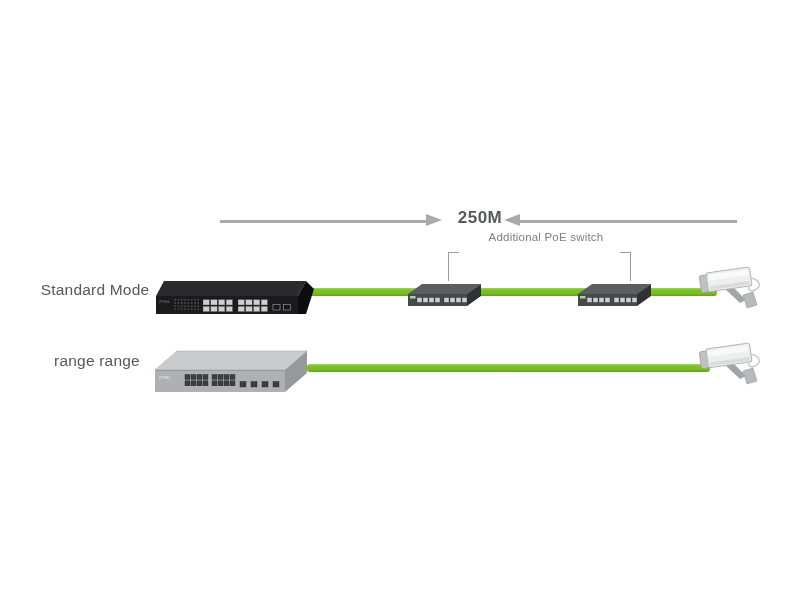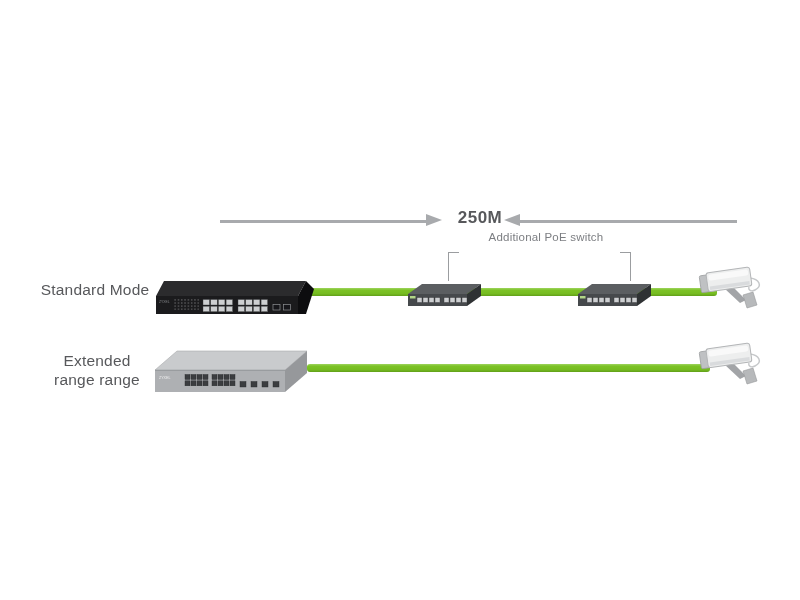--- a/index.html
+++ b/index.html
@@ -132,21 +132,20 @@
   <div class="callout-line" style="left:448px;top:252px;width:1.2px;height:29px;"></div>
   <div class="callout-line" style="left:448px;top:252px;width:11px;height:1.2px;"></div>
   <div class="callout-line" style="left:630px;top:252px;width:1.2px;height:29px;"></div>
   <div class="callout-line" style="left:620px;top:252px;width:11px;height:1.2px;"></div>
 
   <svg class="device" style="left:693px;top:260px;" width="70" height="52">
     <use href="#cam"></use>
   </svg>
 
   <div class="mode-label" id="extended-label">
-    <span>Extended</span>
     <span>range range</span>
   </div>
 
   <div class="cable" style="left:307px;top:364px;width:403px;"></div>
 
   <svg class="device" style="left:148px;top:344px;" width="165" height="52" viewBox="0 0 165 52">
     <polygon points="7,26 137,26 159,7 29,7" fill="#C9CBCD" stroke="#A9ABAD" stroke-width="0.6"></polygon>
     <polygon points="137,26 159,7 159,29 137,48" fill="#96989B"></polygon>
     <rect x="7" y="26" width="130" height="22" fill="#AEB0B3"></rect>
     <line x1="7" y1="26.4" x2="137" y2="26.4" stroke="#8E9093" stroke-width="0.7"></line>

